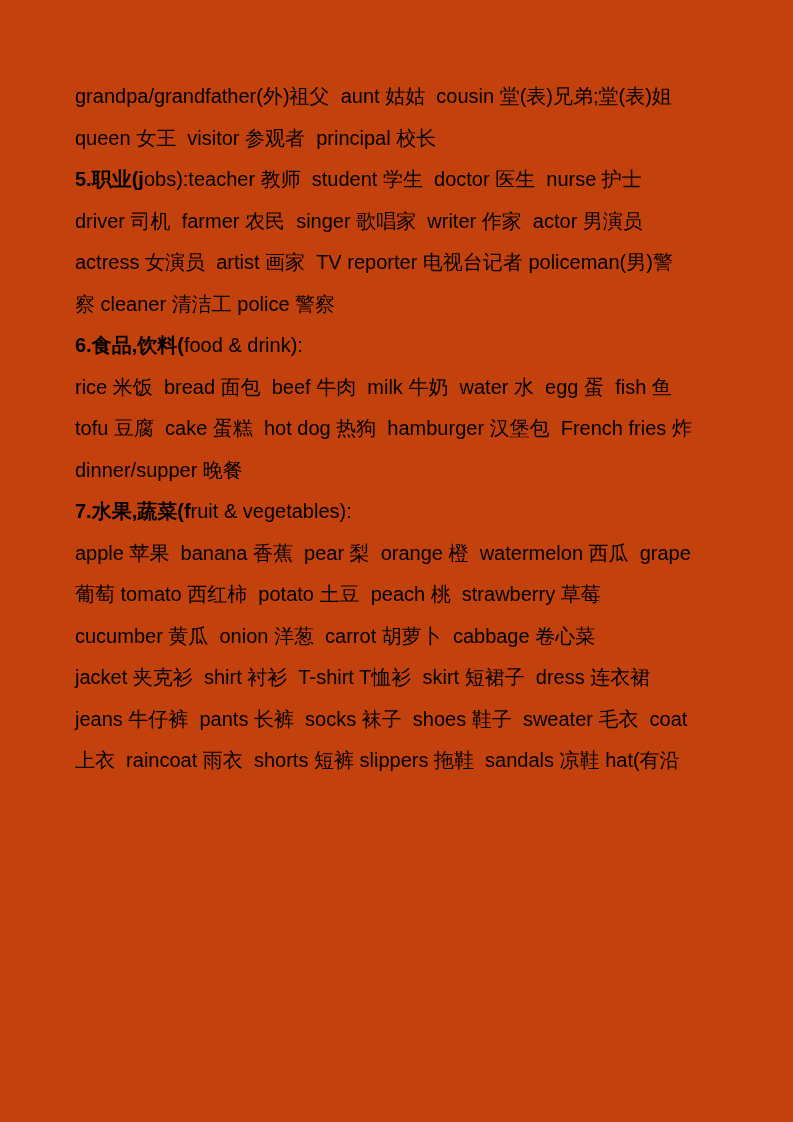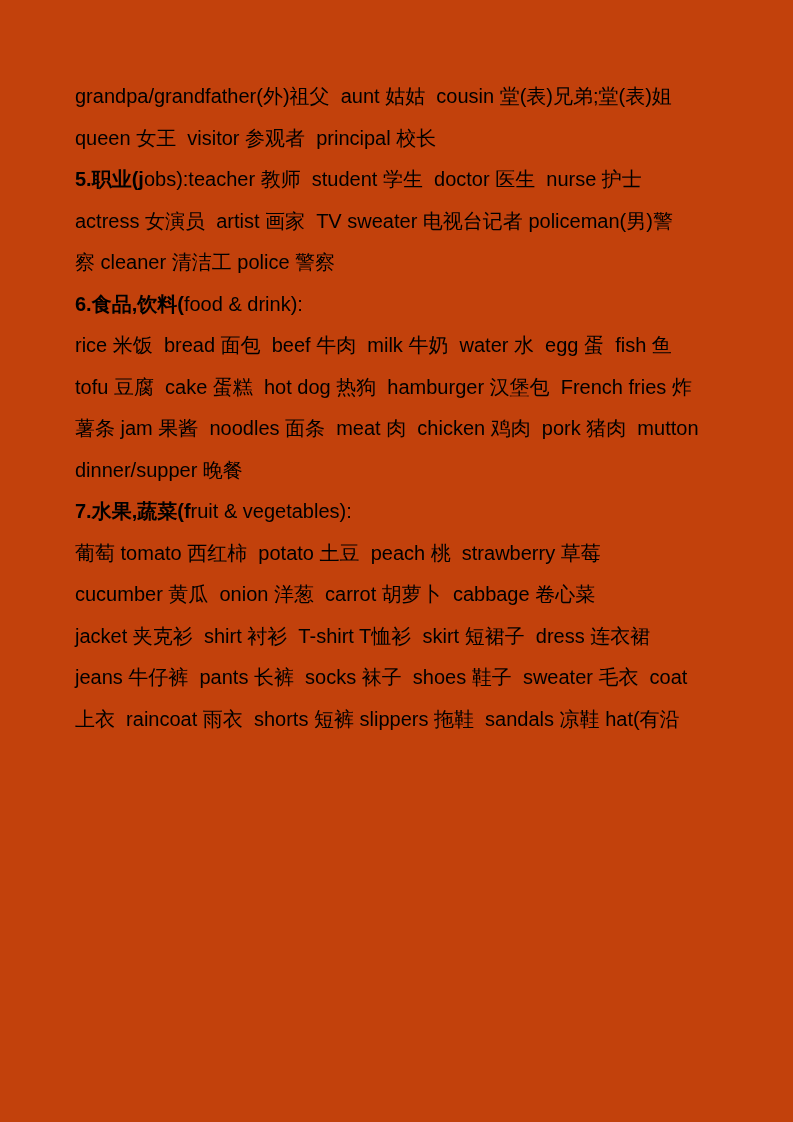--- a/index.html
+++ b/index.html
@@ -32,27 +32,28 @@
   .seg.bold { font-weight: bold; }
 </style>
 </head>
 <body>
 
 <div class="page">
   <div class="content">
       <div class="line"><span class="seg">grandpa/grandfather(外)祖父  aunt 姑姑  cousin 堂(表)兄弟;堂(表)姐</span></div>
       <div class="line"><span class="seg">queen 女王  visitor 参观者  principal 校长</span></div>
       <div class="line"><span class="seg bold">5.职业(j</span><span class="seg">obs):teacher 教师  student 学生  doctor 医生  nurse 护士</span></div>
-      <div class="line"><span class="seg">actress 女演员  artist 画家  TV sweater 电视台记者 policeman(男)警</span></div>
+      <div class="line"><span class="seg">driver 司机  farmer 农民  singer 歌唱家  writer 作家  actor 男演员</span></div>
+      <div class="line"><span class="seg">actress 女演员  artist 画家  TV reporter 电视台记者 policeman(男)警</span></div>
       <div class="line"><span class="seg">察 cleaner 清洁工 police 警察</span></div>
       <div class="line"><span class="seg bold">6.食品,饮料(</span><span class="seg">food &amp; drink):</span></div>
       <div class="line"><span class="seg">rice 米饭  bread 面包  beef 牛肉  milk 牛奶  water 水  egg 蛋  fish 鱼</span></div>
       <div class="line"><span class="seg">tofu 豆腐  cake 蛋糕  hot dog 热狗  hamburger 汉堡包  French fries 炸</span></div>
-      <div class="line"><span class="seg">薯条 jam 果酱  noodles 面条  meat 肉  chicken 鸡肉  pork 猪肉  mutton</span></div>
       <div class="line"><span class="seg">dinner/supper 晚餐</span></div>
       <div class="line"><span class="seg bold">7.水果,蔬菜(f</span><span class="seg">ruit &amp; vegetables):</span></div>
+      <div class="line"><span class="seg">apple 苹果  banana 香蕉  pear 梨  orange 橙  watermelon 西瓜  grape</span></div>
       <div class="line"><span class="seg">葡萄 tomato 西红柿  potato 土豆  peach 桃  strawberry 草莓</span></div>
       <div class="line"><span class="seg">cucumber 黄瓜  onion 洋葱  carrot 胡萝卜  cabbage 卷心菜</span></div>
       <div class="line"><span class="seg">jacket 夹克衫  shirt 衬衫  T-shirt T恤衫  skirt 短裙子  dress 连衣裙</span></div>
       <div class="line"><span class="seg">jeans 牛仔裤  pants 长裤  socks 袜子  shoes 鞋子  sweater 毛衣  coat</span></div>
       <div class="line"><span class="seg">上衣  raincoat 雨衣  shorts 短裤 slippers 拖鞋  sandals 凉鞋 hat(有沿</span></div>
     </div>
 </div>
 
 </body></html>

